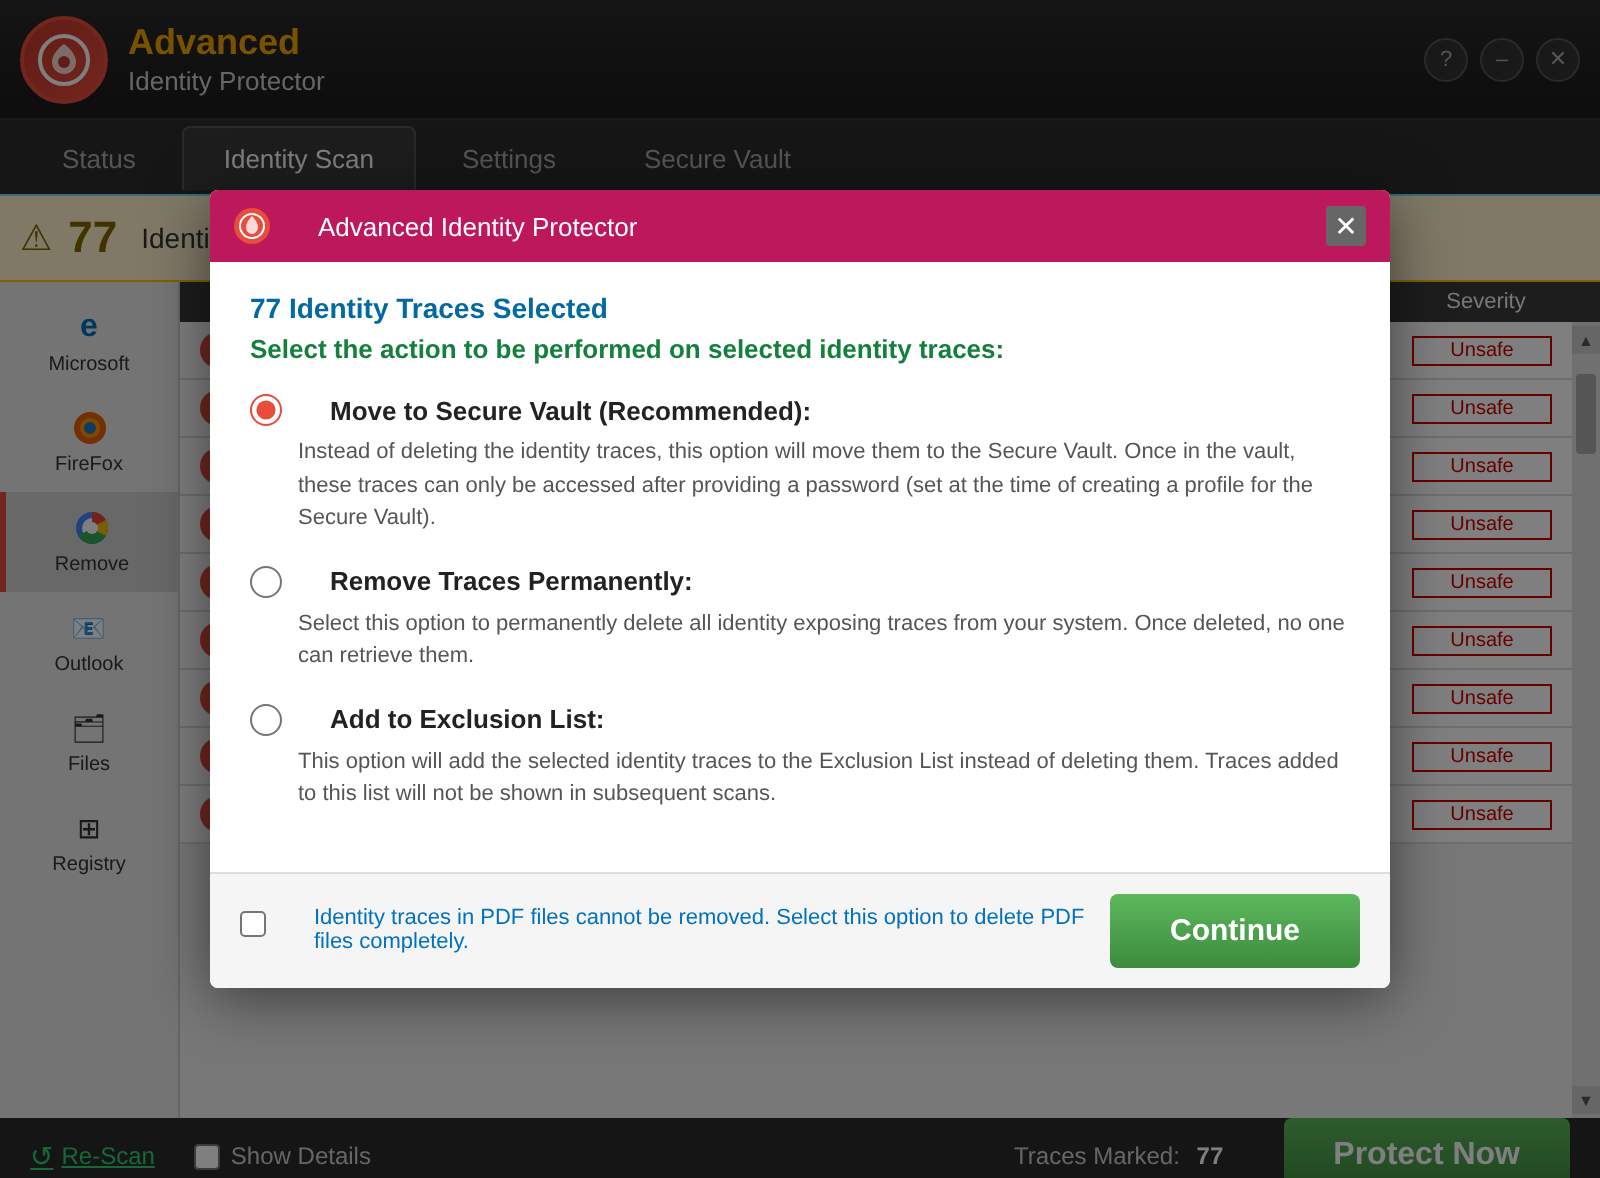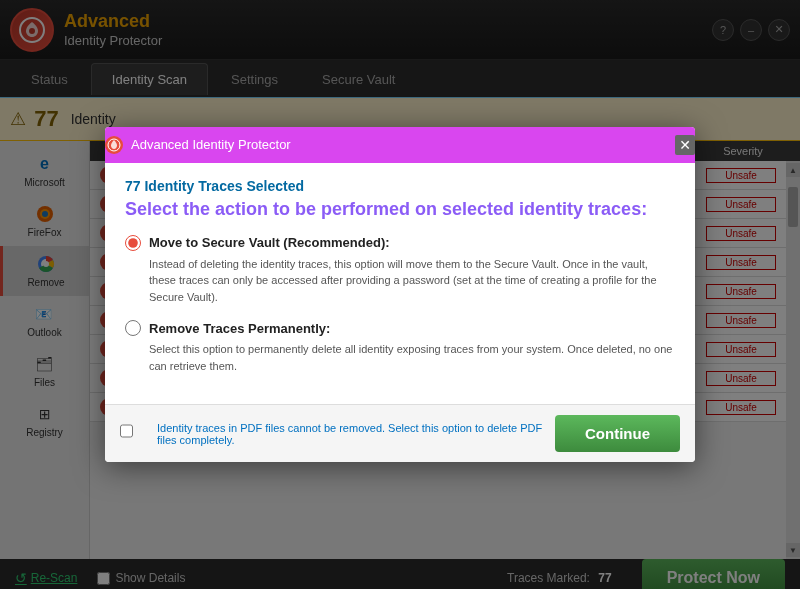--- a/index.html
+++ b/index.html
@@ -194,26 +194,26 @@
       z-index: 100;
     }
     .modal {
       background: #fff;
       border-radius: 4px;
       width: 590px;
       box-shadow: 0 5px 30px rgba(0,0,0,0.5);
       overflow: hidden;
     }
     .modal-title-bar {
-      background: #d946ef;
+      background: #be185d;
       color: #fff;
-      padding: 8px 0;
-      display: flex;
-      align-items: center;
-      gap: 8px;
+      padding: 8px 12px;
+      display: flex;
+      align-items: center;
+      gap: 24px;
       font-size: 13px;
     }
     .modal-title-icon {
       width: 18px;
       height: 18px;
       background: #e74c3c;
       border-radius: 50%;
       display: flex;
       align-items: center;
       justify-content: center;
@@ -238,32 +238,32 @@
     .modal-body {
       padding: 15px 20px;
     }
     .modal-headline {
       color: #0369a1;
       font-size: 14px;
       font-weight: bold;
       margin-bottom: 5px;
     }
     .modal-subheadline {
-      color: #8b5cf6;
-      font-size: 18px;
+      color: #15803d;
+      font-size: 13px;
       font-weight: bold;
       margin-bottom: 15px;
     }
     .option-item {
       margin-bottom: 15px;
     }
     .option-label {
       display: flex;
       align-items: center;
-      gap: 8px;
+      gap: 24px;
       cursor: pointer;
       margin-bottom: 5px;
     }
     .option-label input[type=radio] {
       width: 16px;
       height: 16px;
       accent-color: #e74c3c;
     }
     .option-label span {
       font-size: 13px;
@@ -547,20 +547,27 @@
       </div>
 
       <div class="option-item">
         <label class="option-label">
           <input type="radio" name="action" style="">
           <span>Remove Traces Permanently:</span>
         </label>
         <div class="option-desc">Select this option to permanently delete all identity exposing traces from your system. Once deleted, no one can retrieve them.</div>
       </div>
 
+      <div class="option-item">
+        <label class="option-label">
+          <input type="radio" name="action" style="">
+          <span>Add to Exclusion List:</span>
+        </label>
+        <div class="option-desc">This option will add the selected identity traces to the Exclusion List instead of deleting them. Traces added to this list will not be shown in subsequent scans.</div>
+      </div>
     </div>
 
     <div class="modal-footer">
       <label class="modal-checkbox-label">
         <input type="checkbox" style="">
         <span>Identity traces in PDF files cannot be removed. Select this option to delete PDF files completely.</span>
       </label>
       <button class="continue-btn">Continue</button>
     </div>
   </div>

